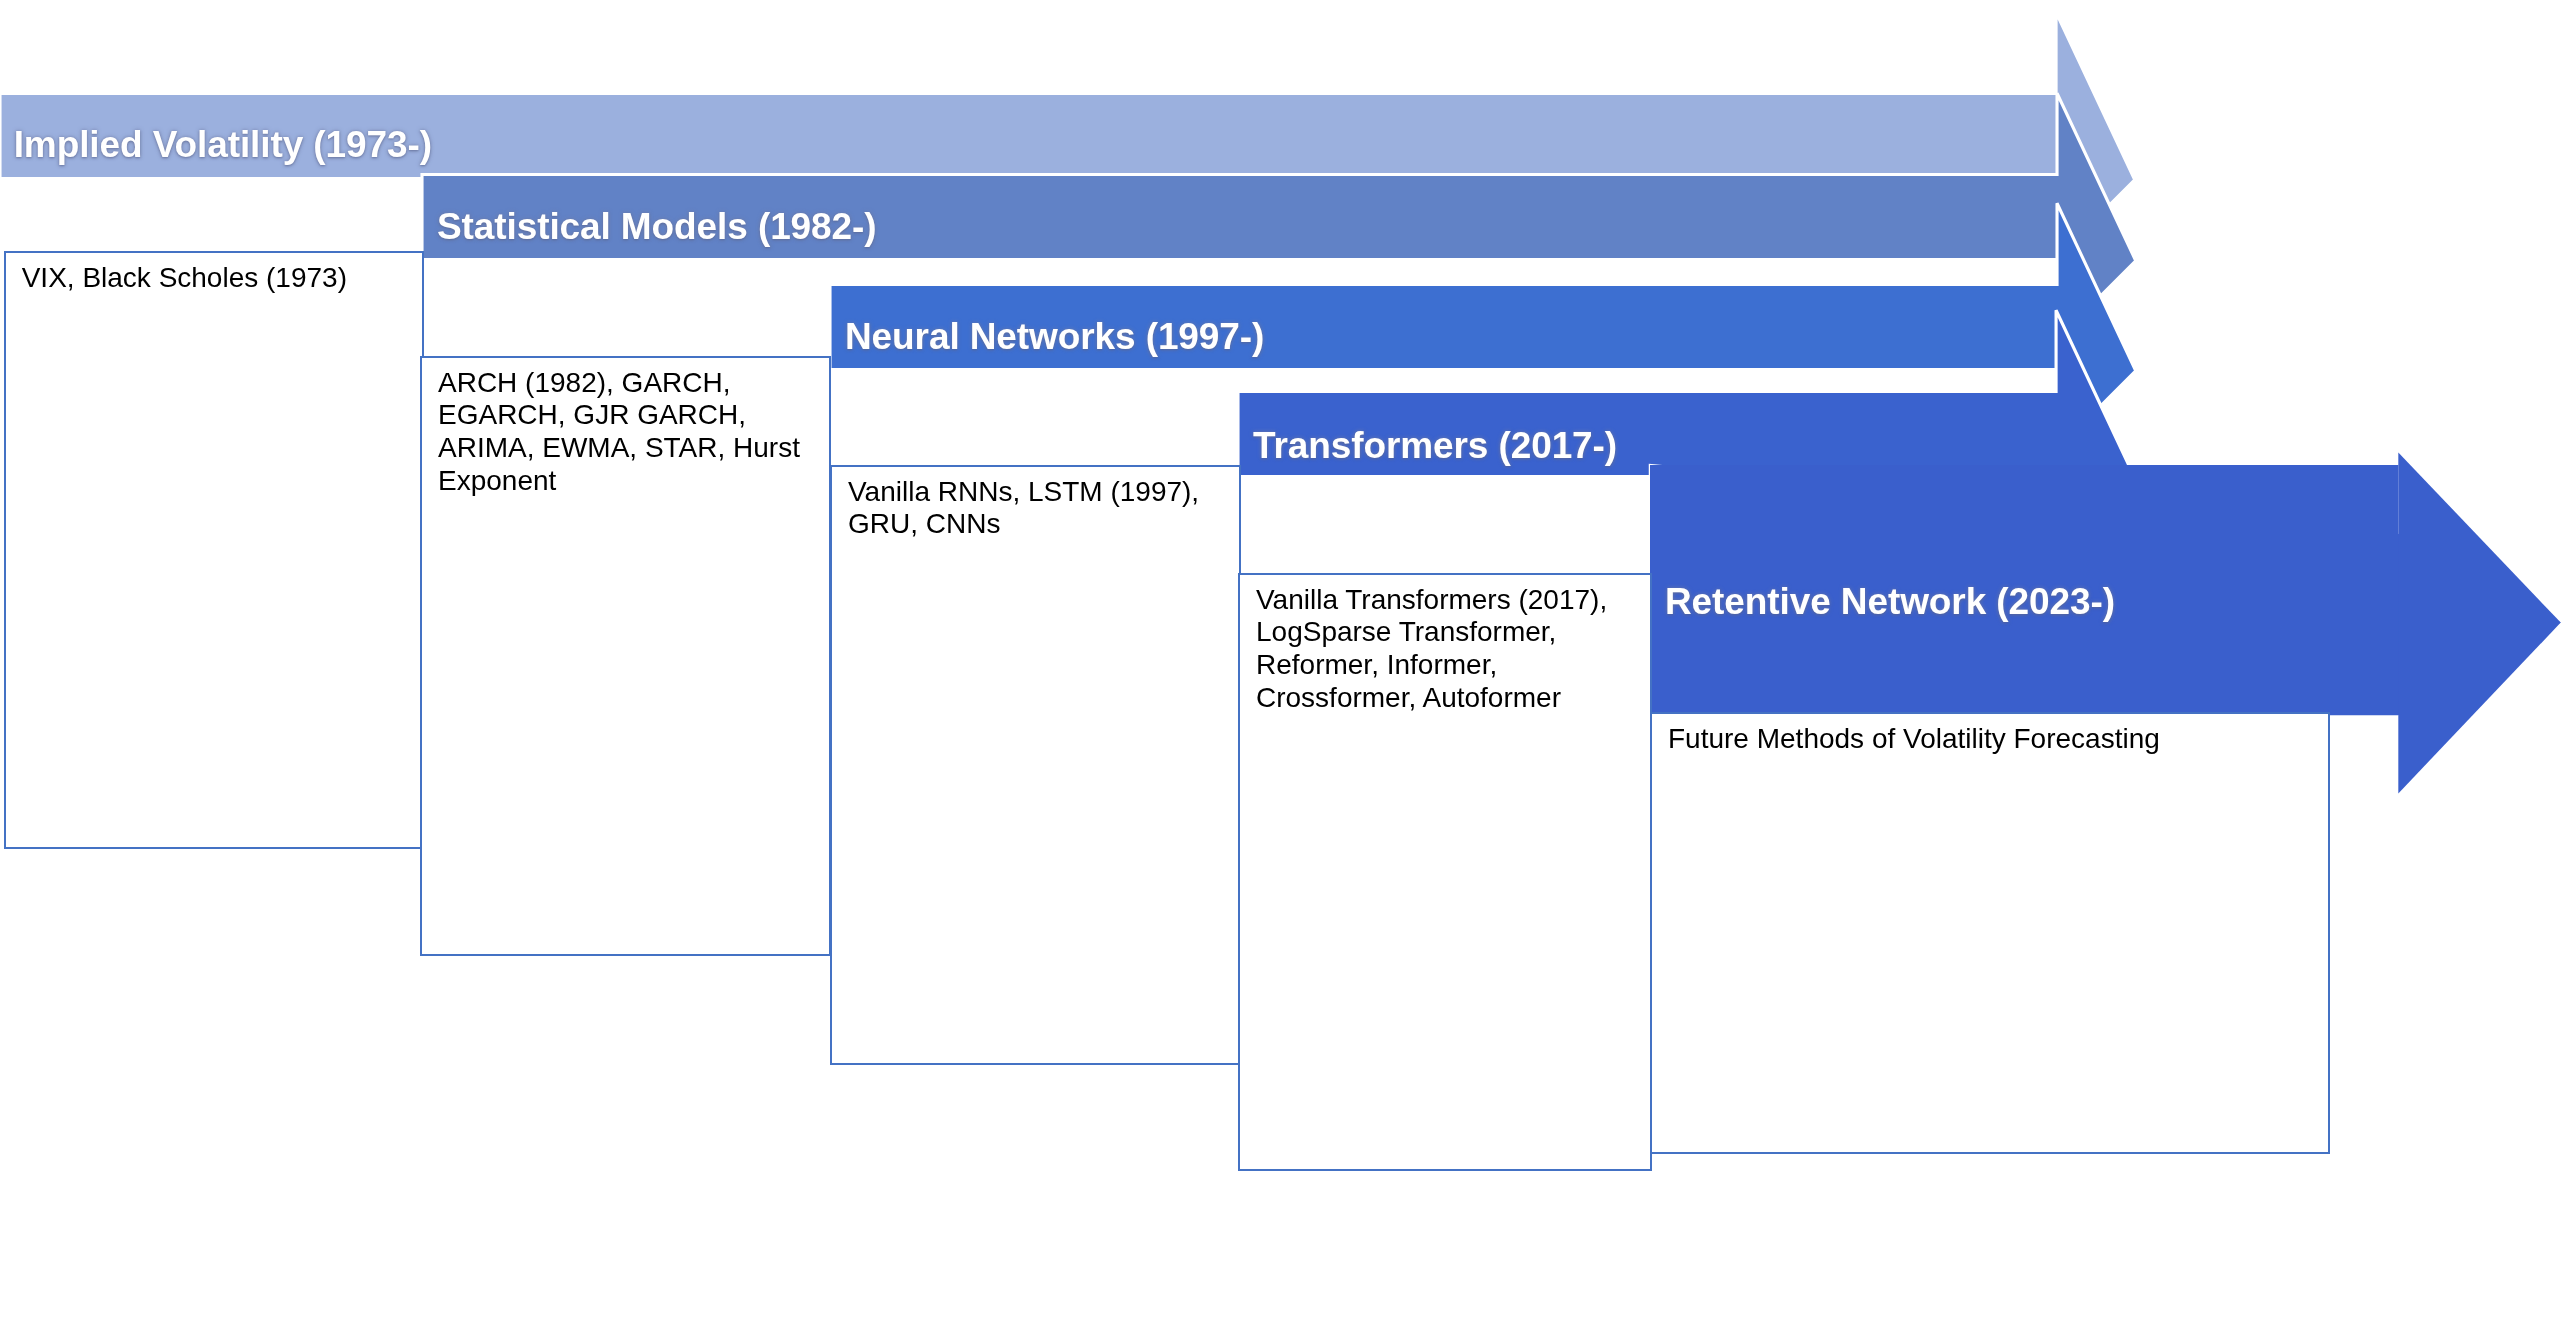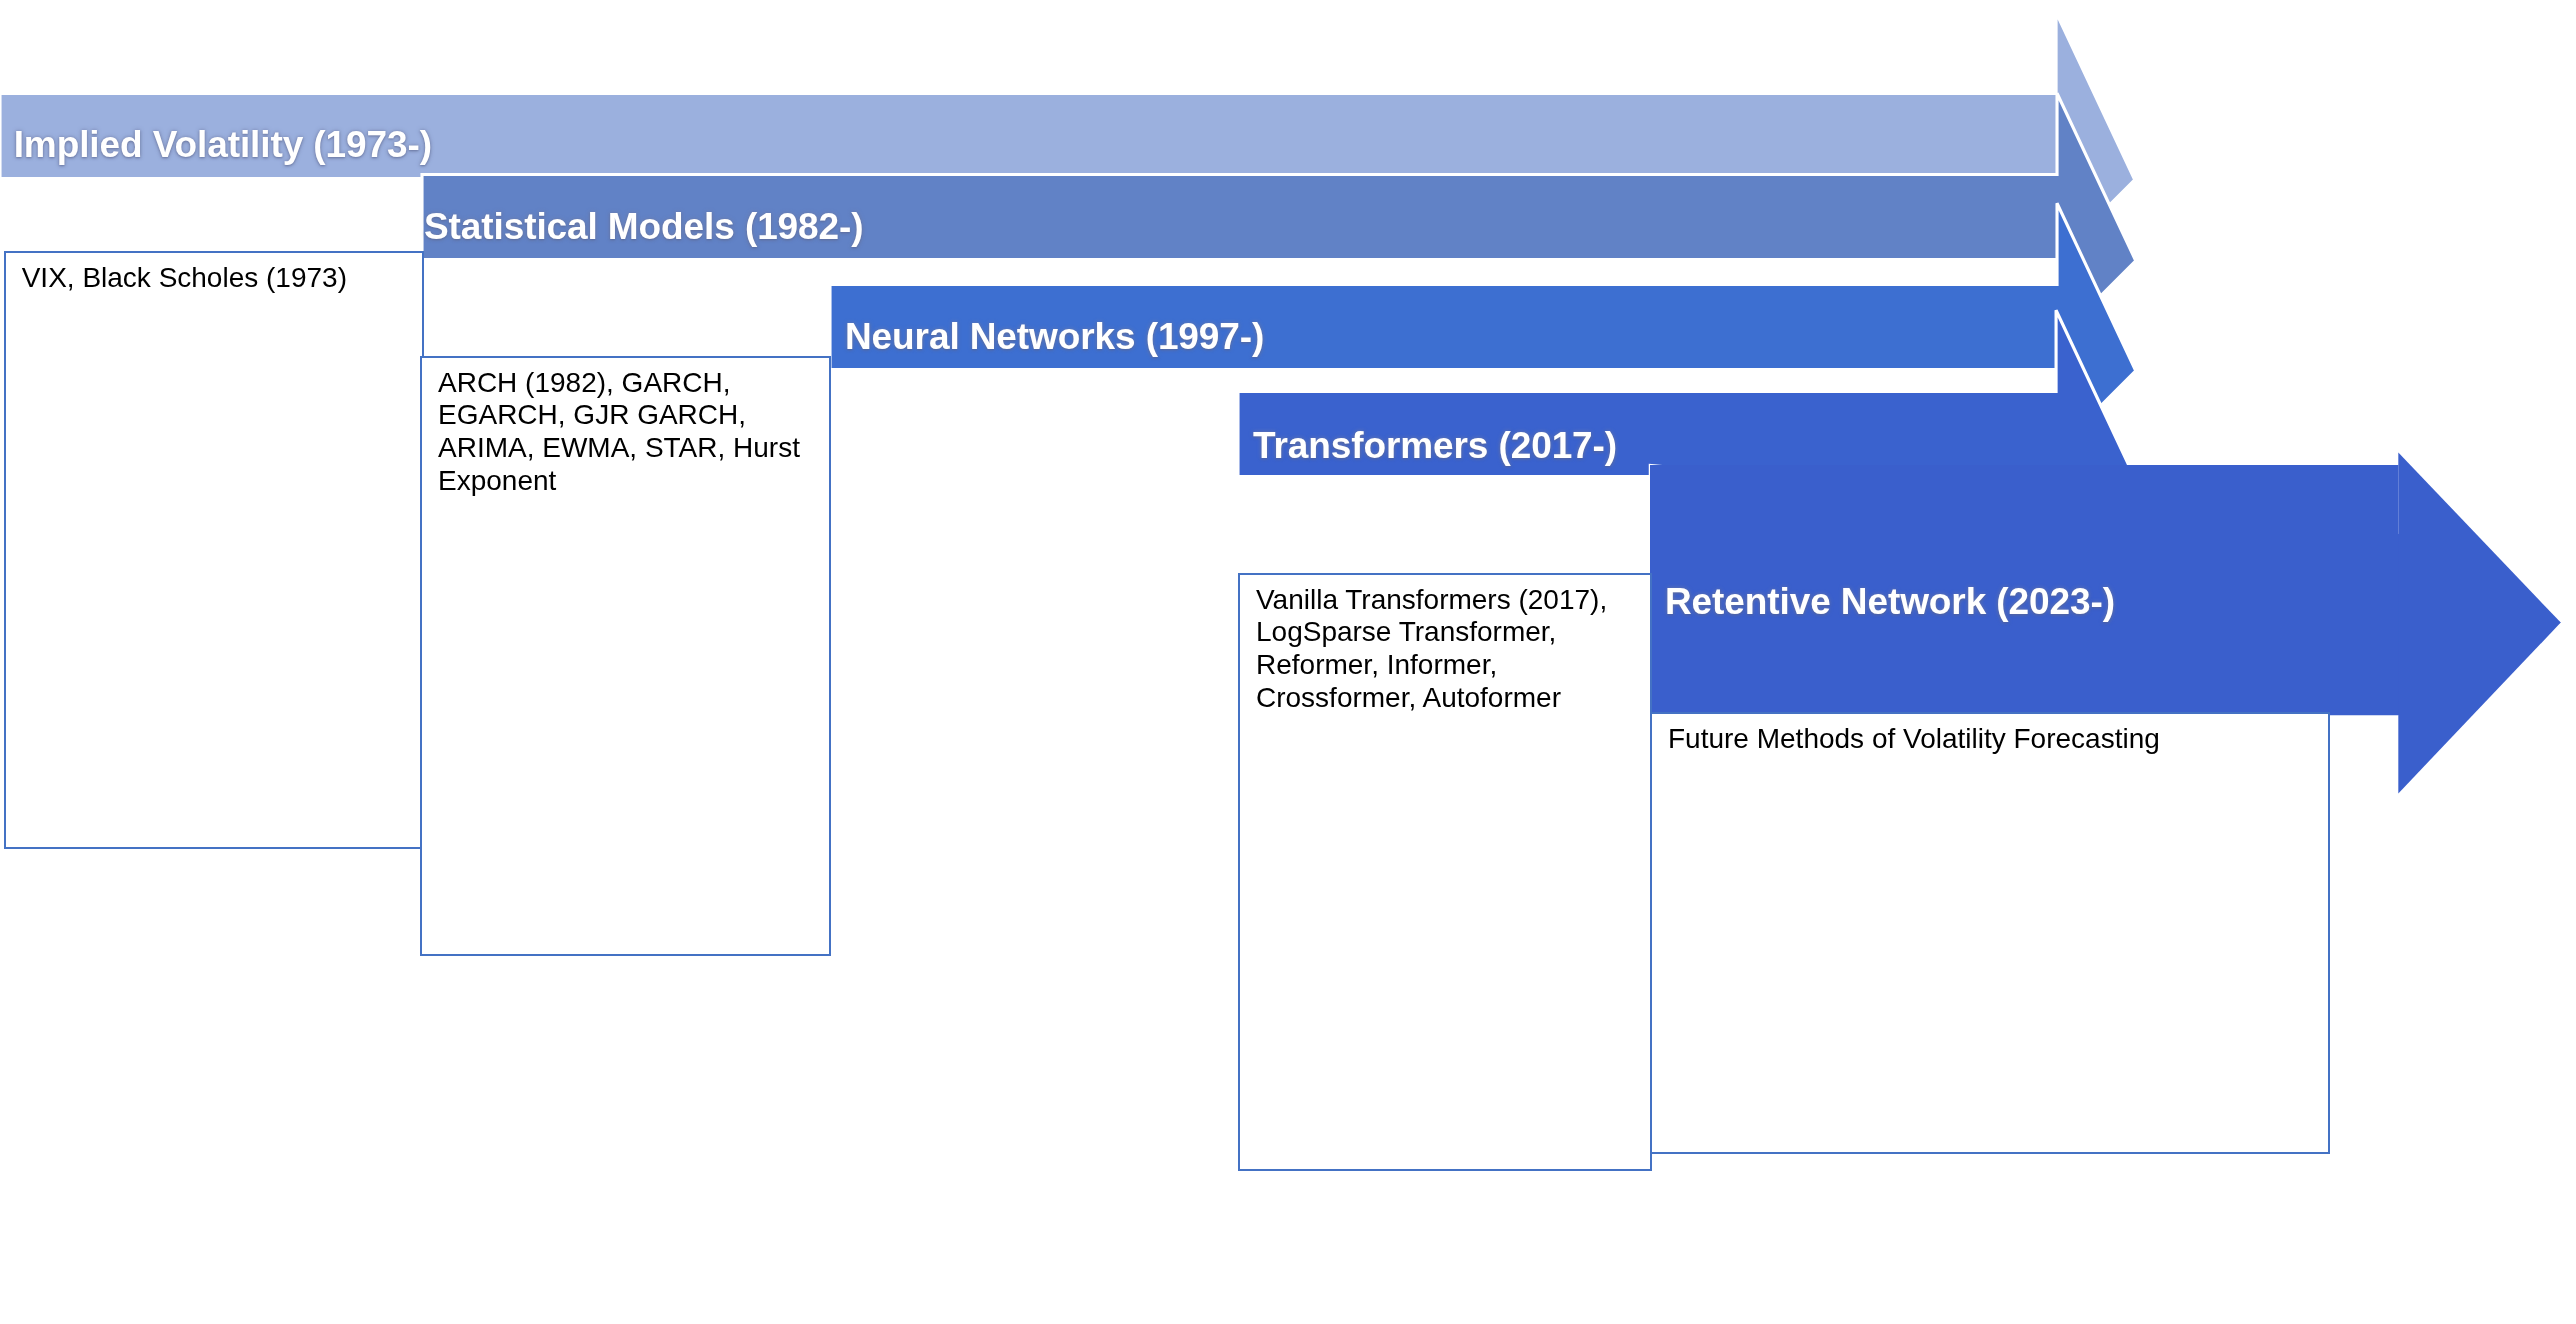--- a/index.html
+++ b/index.html
@@ -48,21 +48,21 @@
       <path d="M0,132 L3292,132 L3292,2 L3418,270 L3292,396 L3292,268 L0,268 Z" fill="#9BB0DE" stroke="#FFFFFF" stroke-width="5"></path>
     </svg>
   </div>
   <div class="band-label" style="left:13.7px;top:124px;">Implied Volatility (1973-)</div>
 
   <div class="band" style="left:422px;top:92px;width:1715px;height:250px;">
     <svg viewBox="0 0 2745 400" preserveAspectRatio="none">
       <path d="M0,132 L2617,132 L2617,2 L2743,270 L2617,396 L2617,268 L0,268 Z" fill="#6182C6" stroke="#FFFFFF" stroke-width="5"></path>
     </svg>
   </div>
-  <div class="band-label" style="left:424px;top:206px;">Statistical Models (1982-)</div>
+  <div class="band-label" style="left:437px;top:206px;">Statistical Models (1982-)</div>
 
   <div class="band" style="left:830px;top:202px;width:1307px;height:250px;">
     <svg viewBox="0 0 2092 400" preserveAspectRatio="none">
       <path d="M0,132 L1964,132 L1964,2 L2090,270 L1964,396 L1964,268 L0,268 Z" fill="#3D6FD1" stroke="#FFFFFF" stroke-width="5"></path>
     </svg>
   </div>
   <div class="band-label" style="left:845px;top:316px;">Neural Networks (1997-)</div>
 
   <div class="band" style="left:1238px;top:309px;width:898px;height:250px;">
     <svg viewBox="0 0 1438 400" preserveAspectRatio="none">
@@ -81,20 +81,23 @@
   <div class="band-label" style="left:1665px;top:581px;">Retentive Network (2023-)</div>
 
   <div class="note" style="left:3.7px;top:251px;width:420px;height:598px;">
     <div class="note-text">VIX,  Black Scholes (1973)</div>
   </div>
 
   <div class="note" style="left:420px;top:356px;width:411px;height:600px;">
     <div class="note-text">ARCH (1982), GARCH, EGARCH, GJR GARCH, ARIMA, EWMA, STAR, Hurst Exponent</div>
   </div>
 
+  <div class="note" style="left:830px;top:465px;width:411px;height:600px;">
+    <div class="note-text">Vanilla RNNs, LSTM (1997), GRU, CNNs</div>
+  </div>
 
   <div class="note" style="left:1238px;top:573px;width:414px;height:598px;text-decoration:underline;">
     <div class="note-text">Vanilla Transformers (2017), LogSparse Transformer, Reformer, Informer, Crossformer, Autoformer</div>
   </div>
 
   <div class="note" style="left:1650px;top:712px;width:680px;height:442px;">
     <div class="note-text">Future Methods of Volatility Forecasting</div>
   </div>
 
 </div>

